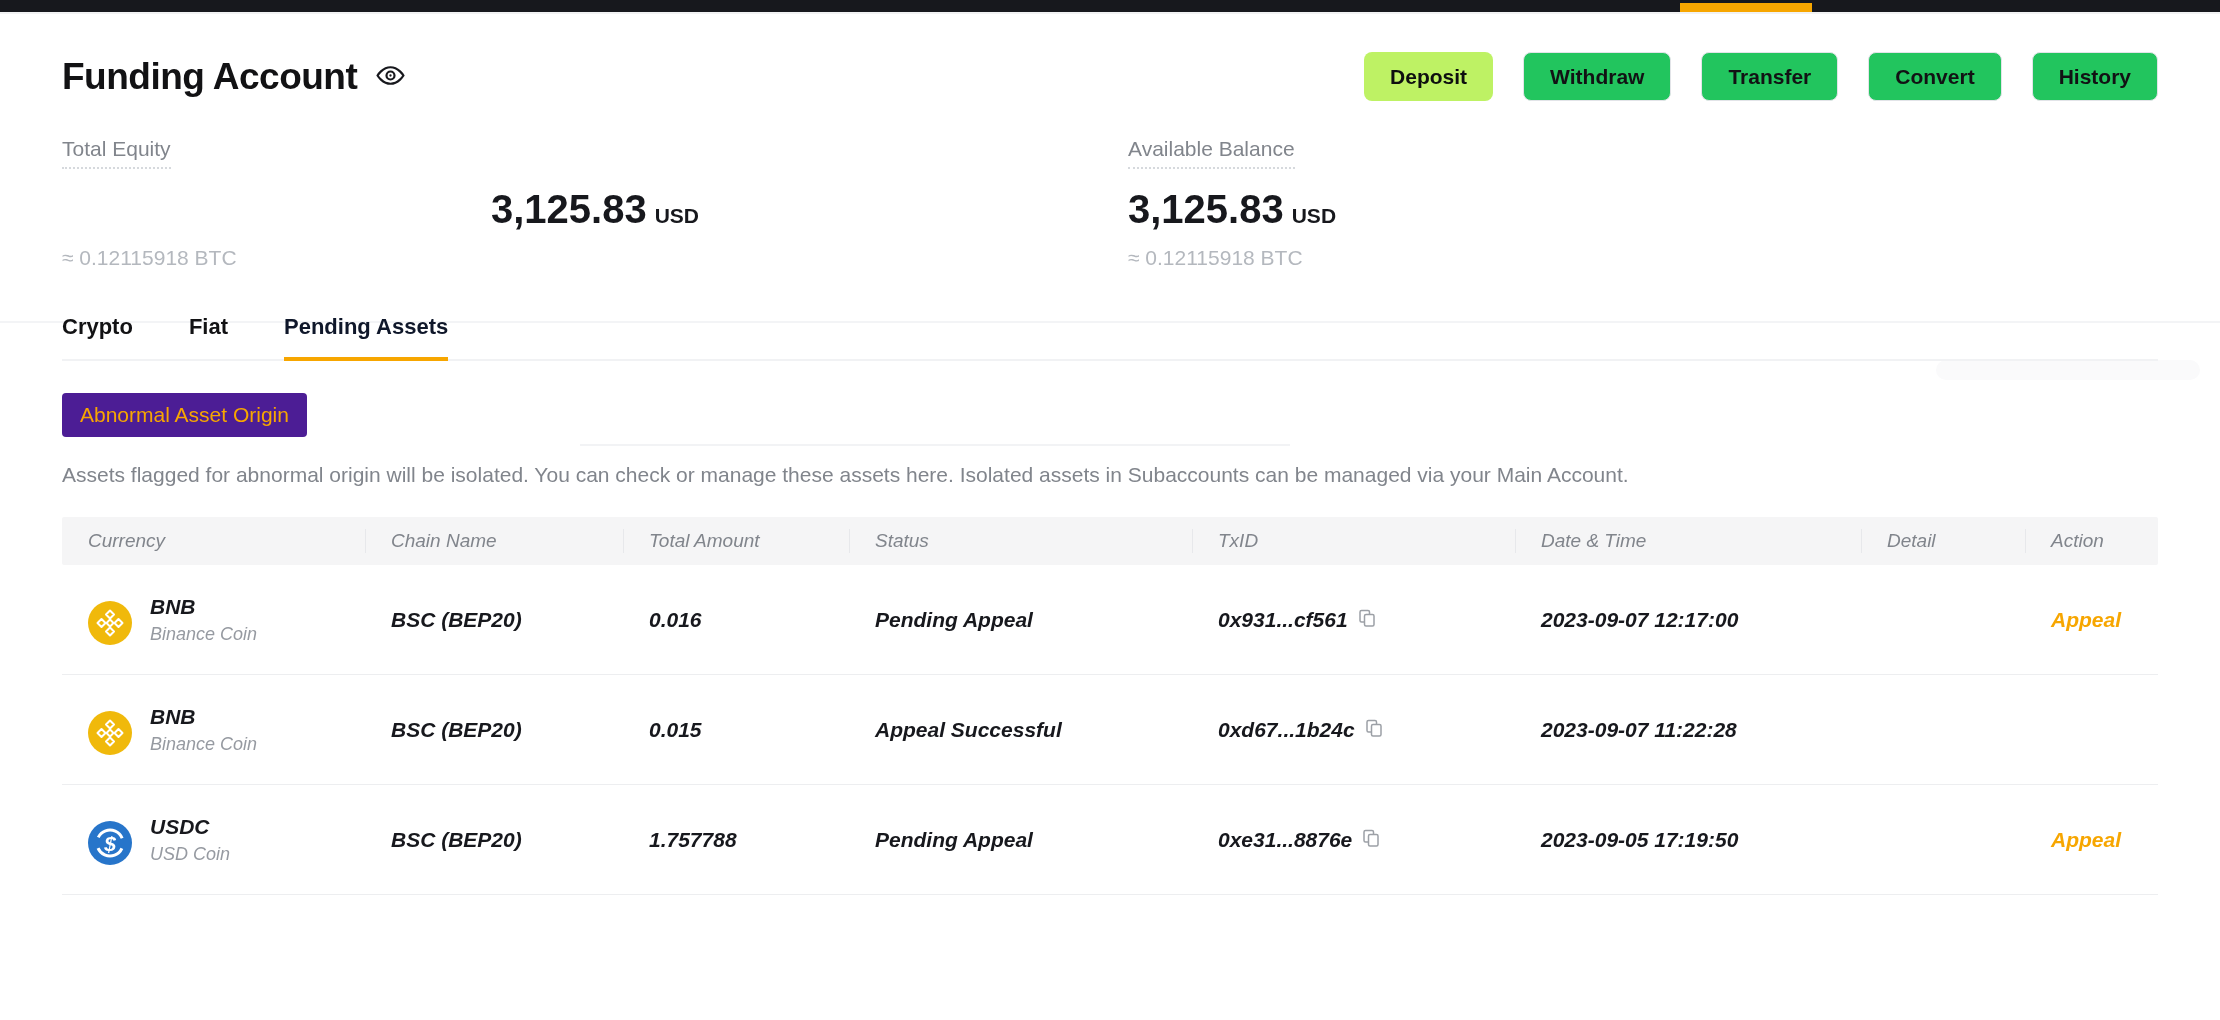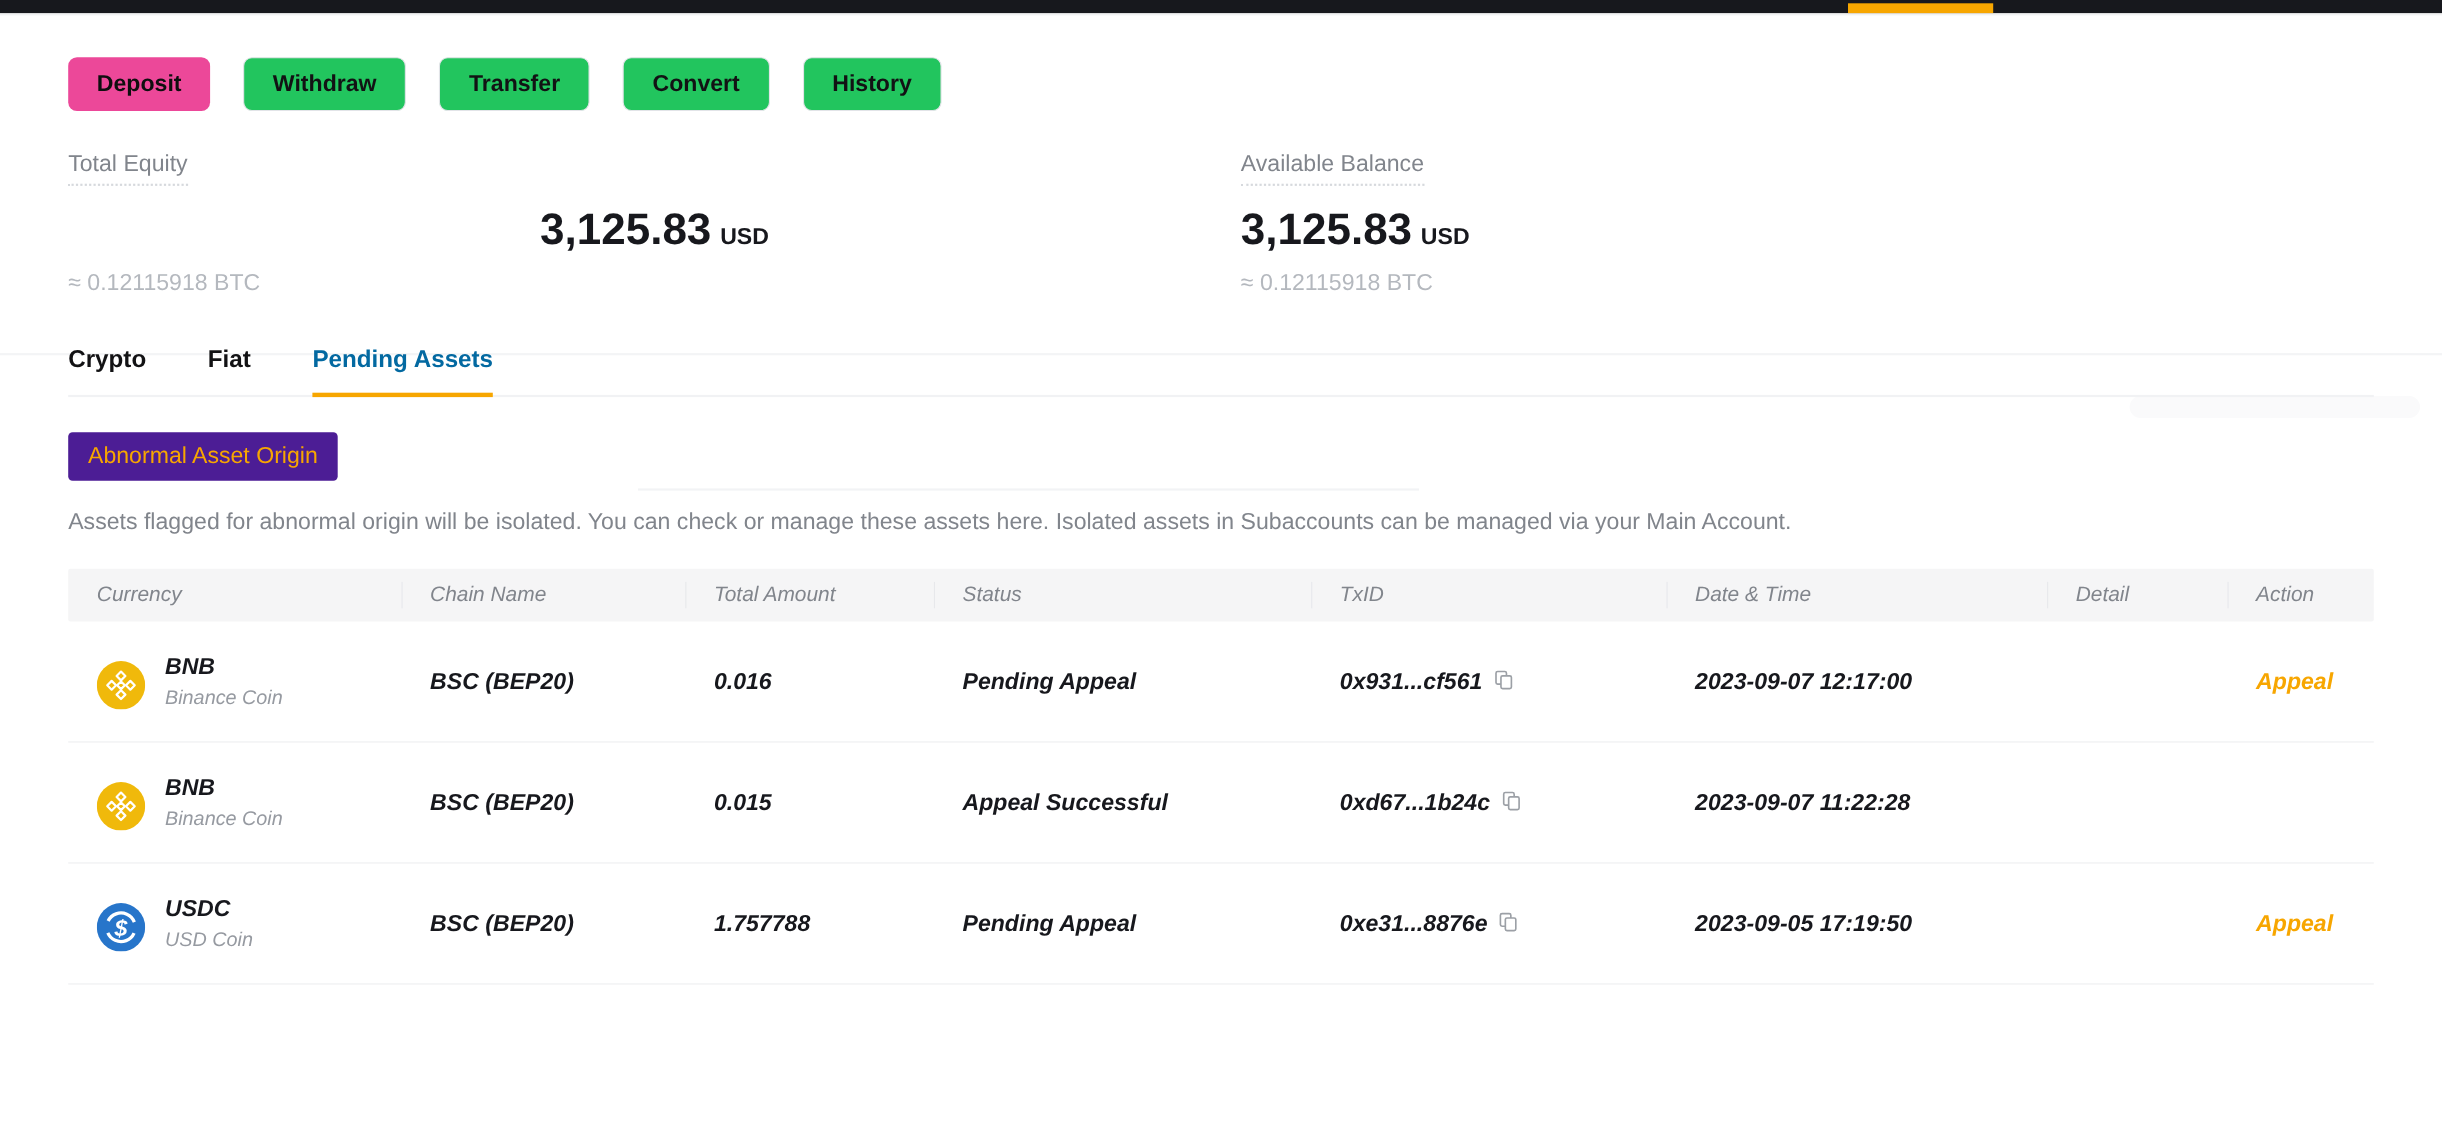--- a/index.html
+++ b/index.html
@@ -24,40 +24,40 @@
   .page-title { font-size: 37px; font-weight: 700; letter-spacing: -0.5px; color: #121214; }
   .eye-btn { background: none; border: none; cursor: pointer; display: flex; align-items: center; }
   .actions { display: flex; gap: 30px; }
   .btn {
     height: 49px; padding: 0 26px; border-radius: 8px;
     font-family: "Liberation Sans", sans-serif;
     font-size: 21px; font-weight: 700; color: #121214;
     background: #22c55e; border: 1px solid #e2e4e8; cursor: pointer;
     white-space: nowrap;
   }
-  .btn.primary { background: #ec4899; border: none; color: #0e0f0f; }
+  .btn.primary { background: #bef264; border: none; color: #0e0f0f; }
 
   
   .balance-row { display: flex; margin-top: 36px; }
   .balance-block.left { width: 1066px; }
   .balance-label {
     display: inline-block; font-size: 21px; color: #81858c;
     border-bottom: 2px dotted #d6d9dd; padding-bottom: 6px;
   }
   .balance-value { margin-top: 18px; font-size: 40px; font-weight: 700; color: #17181d; text-align: center; }
   .balance-cur { font-size: 21px; font-weight: 700; margin-left: 8px; }
   .balance-approx { margin-top: 14px; font-size: 21px; color: #b4b8be; }
 
   
   .section-divider { position: absolute; left: 0; top: 321px; width: 2220px; height: 2px; background: #f3f4f6; }
 
   
   .tabs { display: flex; gap: 56px; margin-top: 44px; border-bottom: 2px solid #f1f2f4; }
   .tab { font-size: 22px; font-weight: 600; color: #121214; padding-bottom: 17px; cursor: pointer; }
-  .tab.active { color: #0369a1; border-bottom: 4px solid #F7A600; margin-bottom: -2px; }
+  .tab.active { color: #0f172a; border-bottom: 4px solid #F7A600; margin-bottom: -2px; }
 
   
   .skeleton-pill { position: absolute; left: 1936px; top: 360px; width: 264px; height: 20px; border-radius: 10px; background: #fafafb; }
   .skeleton-line { position: absolute; left: 580px; top: 444px; width: 710px; height: 2px; background: #f2f3f5; }
 
   
   .badge {
     display: inline-block; margin-top: 32px;
     background: #4c1d95; color: #F7A600;
     font-size: 21px; padding: 10px 18px; border-radius: 4px;
@@ -94,20 +94,32 @@
 </div>
 <div class="topbar-edge"></div>
 
 <div class="section-divider"></div>
 <div class="skeleton-pill"></div>
 <div class="skeleton-line"></div>
 
 <div class="page">
 
   <div class="header-row">
+    <div class="title-wrap">
+      <h1 class="page-title">Funding Account</h1>
+      <button class="eye-btn">
+        <span>
+          <svg width="31" height="31" viewBox="0 0 24 24" fill="none" stroke="#17181d" stroke-width="1.7">
+            <path d="M2 12s3.7-6.4 10-6.4S22 12 22 12s-3.7 6.4-10 6.4S2 12 2 12z"></path>
+            <circle cx="12" cy="12" r="3.1"></circle>
+            <circle cx="12" cy="12" r="0.9" fill="#17181d" stroke="none"></circle>
+          </svg>
+        </span>
+      </button>
+    </div>
     <div class="actions">
       <button class="btn primary">Deposit</button>
       <button class="btn">Withdraw</button>
       <button class="btn">Transfer</button>
       <button class="btn">Convert</button>
       <button class="btn">History</button>
     </div>
   </div>
 
   <div class="balance-row">

